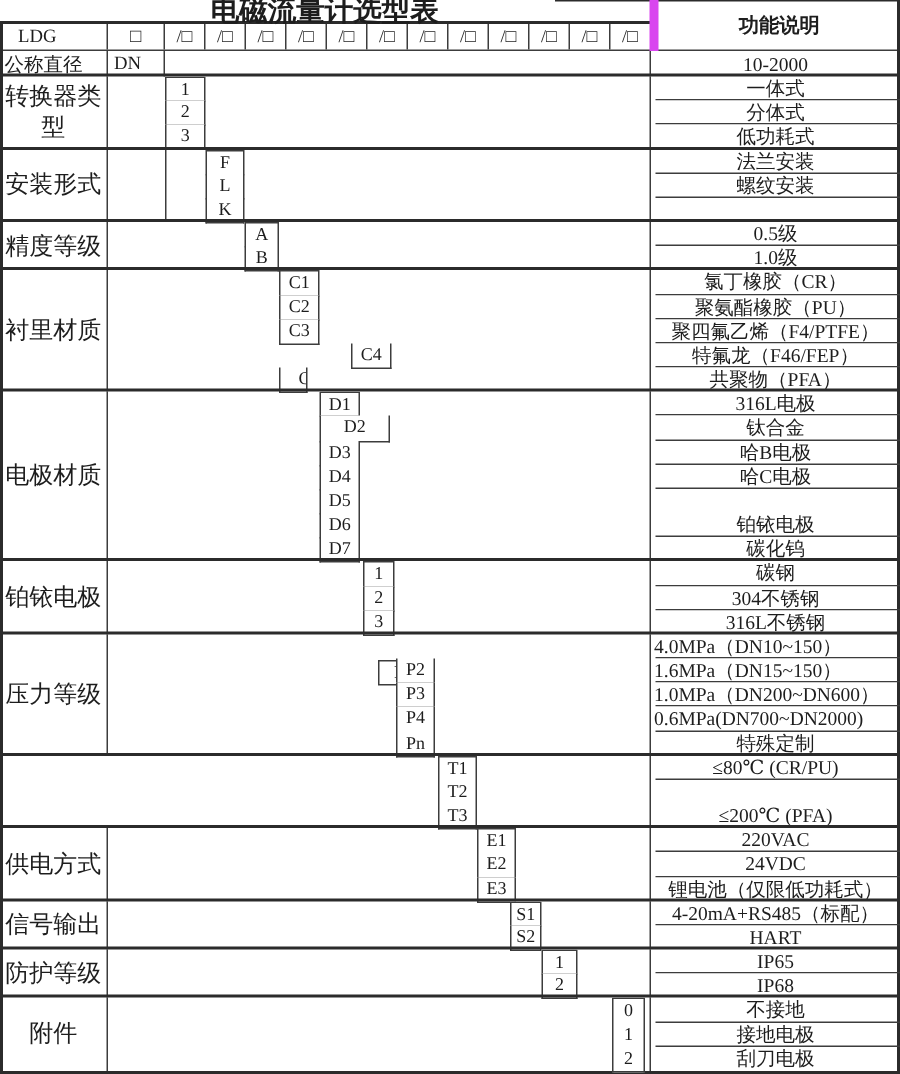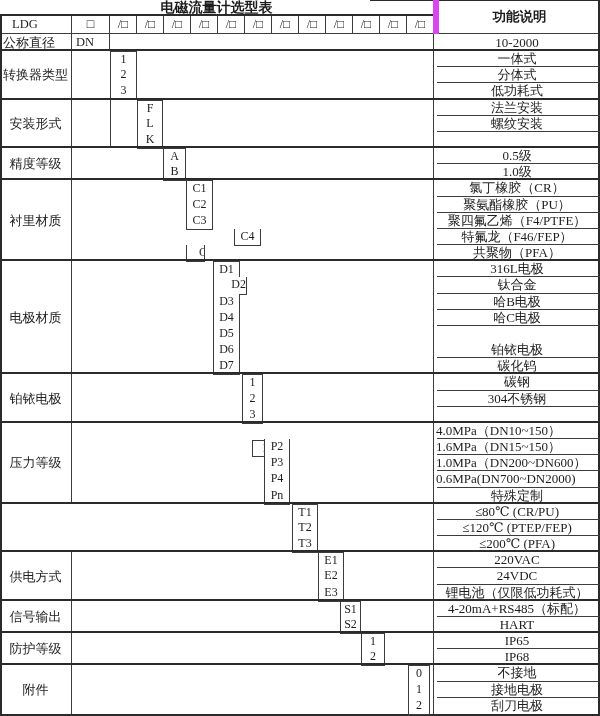--- a/index.html
+++ b/index.html
@@ -6,21 +6,21 @@
   .sheet{
     position:relative;width:600px;height:716px;background:#fff;overflow:hidden;
     font-family:"Liberation Serif","DejaVu Serif",serif;color:#1d1d1d;
   }
   .abs{position:absolute;box-sizing:border-box;}
   
   .hline,.vline{position:absolute;background:#2b2b2b;}
   .thin{background:#3c3c3c;}
   
   .title{left:0;top:0;width:433px;height:14px;line-height:15px;text-align:center;
-         font-size:14px;font-weight:700;}
+         font-size:19px;font-weight:700;}
   .desc-header{left:433px;top:0;width:167px;height:34px;line-height:33px;text-align:center;
          font-size:13.5px;font-weight:700;border-left:6px solid #d946ef;}
   
   .ldg-row{left:0;top:16px;width:433px;height:17px;display:flex;}
   .ldg-row .cell{box-sizing:border-box;border-right:1px solid #3c3c3c;height:100%;
                  line-height:16px;font-size:12.5px;overflow:hidden;}
   .ldg-label{width:72px;padding-left:12px;}
   .ldg-box{width:38px;text-align:center;}
   .slotwrap{flex:1;display:flex;}
   .slot{flex:1;text-align:center;border-right:1px solid #3c3c3c;line-height:16px;
@@ -30,21 +30,21 @@
   .dn-row{left:0;top:34px;width:600px;height:17px;}
   .dn-label{left:0;top:0;width:72px;height:100%;padding-left:3px;line-height:17px;
             font-size:13px;border-right:1px solid #3c3c3c;}
   .dn-code{left:72px;top:0;width:38px;height:100%;padding-left:4px;line-height:17px;
            font-size:12.5px;border-right:1px solid #3c3c3c;}
   .dn-desc{left:433px;top:0;width:167px;height:100%;text-align:center;line-height:17px;
            font-size:13px;border-left:1px solid #3c3c3c;}
   
   .group{position:absolute;left:0;width:600px;border-top:2px solid #2b2b2b;box-sizing:content-box;}
   .cat{position:absolute;left:0;top:0;width:72px;height:100%;display:flex;align-items:center;
-       justify-content:center;font-size:13px;border-right:1px solid #3c3c3c;box-sizing:border-box;
+       justify-content:center;font-size:16px;border-right:1px solid #3c3c3c;box-sizing:border-box;
        text-align:center;}
   .codebox{position:absolute;background:#fff;border:1px solid #3c3c3c;box-sizing:border-box;
        text-align:center;font-size:12px;overflow:hidden;}
   .descline{position:absolute;left:433px;width:1px;top:0;height:100%;background:#3c3c3c;}
   .desccell{position:absolute;left:434px;width:166px;font-size:13px;text-align:center;
        overflow:hidden;white-space:nowrap;}
   .desccell.left{text-align:left;padding-left:2px;}
   .desccell .sep{position:absolute;left:3px;right:0;bottom:0;height:1px;background:#3c3c3c;}
 </style>
 </head>
@@ -128,61 +128,61 @@
         <div class="codebox" style="left: 186px; top: 48.5122px; width: 27px; height: 17.1707px; border-top: none; line-height: 15.1707px; margin-left: 48px;">C4</div>
         <div class="desccell" style="top: 48.5122px; height: 16.1707px; line-height: 16.1707px;">特氟龙（F46/FEP）<div class="sep"></div></div>
         <div class="codebox" style="left: 186px; top: 64.6829px; width: 19px; height: 17.1707px; border-top: none; line-height: 15.1707px; padding-left: 12px;">C5</div>
         <div class="desccell" style="top: 64.6829px; height: 16.1707px; line-height: 16.1707px;">共聚物（PFA）</div>
       </div>
       <div class="group" style="top: 259.22px; height: 113.195px;">
         <div class="cat">电极材质</div>
         <div class="descline"></div>
         <div class="codebox" style="left: 213px; top: 0px; width: 27px; height: 17.1707px; line-height: 15.1707px;">D1</div>
         <div class="desccell" style="top: 0px; height: 16.1707px; line-height: 16.1707px;">316L电极<div class="sep"></div></div>
-        <div class="codebox" style="left: 213px; top: 16.1707px; width: 34px; height: 17.1707px; border-top: none; line-height: 15.1707px; text-align: right;">D2</div>
+        <div class="codebox" style="left: 213px; top: 16.1707px; width: 47px; height: 17.1707px; border-top: none; line-height: 15.1707px;">D2</div>
         <div class="desccell" style="top: 16.1707px; height: 16.1707px; line-height: 16.1707px;">钛合金<div class="sep"></div></div>
         <div class="codebox" style="left: 213px; top: 32.3415px; width: 27px; height: 17.1707px; border-top: none; line-height: 15.1707px;">D3</div>
         <div class="desccell" style="top: 32.3415px; height: 16.1707px; line-height: 16.1707px;">哈B电极<div class="sep"></div></div>
         <div class="codebox" style="left: 213px; top: 48.5122px; width: 27px; height: 17.1707px; border-top: none; line-height: 15.1707px;">D4</div>
         <div class="desccell" style="top: 48.5122px; height: 16.1707px; line-height: 16.1707px;">哈C电极<div class="sep"></div></div>
         <div class="codebox" style="left: 213px; top: 64.6829px; width: 27px; height: 17.1707px; border-top: none; line-height: 15.1707px;">D5</div>
         <div class="codebox" style="left: 213px; top: 80.8537px; width: 27px; height: 17.1707px; border-top: none; line-height: 15.1707px;">D6</div>
         <div class="desccell" style="top: 80.8537px; height: 16.1707px; line-height: 16.1707px;">铂铱电极<div class="sep"></div></div>
         <div class="codebox" style="left: 213px; top: 97.0244px; width: 27px; height: 17.1707px; border-top: none; line-height: 15.1707px;">D7</div>
         <div class="desccell" style="top: 97.0244px; height: 16.1707px; line-height: 16.1707px;">碳化钨</div>
       </div>
       <div class="group" style="top: 372.415px; height: 48.5122px;">
         <div class="cat">铂铱电极</div>
         <div class="descline"></div>
         <div class="codebox" style="left: 242px; top: 0px; width: 21px; height: 17.1707px; line-height: 15.1707px;">1</div>
         <div class="desccell" style="top: 0px; height: 16.1707px; line-height: 16.1707px;">碳钢<div class="sep"></div></div>
         <div class="codebox" style="left: 242px; top: 16.1707px; width: 21px; height: 17.1707px; border-top: none; line-height: 15.1707px;">2</div>
         <div class="desccell" style="top: 16.1707px; height: 16.1707px; line-height: 16.1707px;">304不锈钢<div class="sep"></div></div>
         <div class="codebox" style="left: 242px; top: 32.3415px; width: 21px; height: 17.1707px; border-top: none; line-height: 15.1707px;">3</div>
+        <div class="desccell" style="top: 32.3415px; height: 16.1707px; line-height: 16.1707px;">316L不锈钢</div>
       </div>
       <div class="group" style="top: 420.927px; height: 80.8537px;">
         <div class="cat">压力等级</div>
         <div class="descline"></div>
         <div class="codebox" style="left: 252px; top: 0px; width: 34px; height: 17.1707px; line-height: 15.1707px; margin-top: 17px;">P1</div>
         <div class="desccell left" style="top: 0px; height: 16.1707px; line-height: 16.1707px;">4.0MPa（DN10~150）<div class="sep"></div></div>
         <div class="codebox" style="left: 264px; top: 16.1707px; width: 26px; height: 17.1707px; border-top: none; line-height: 15.1707px;">P2</div>
         <div class="desccell left" style="top: 16.1707px; height: 16.1707px; line-height: 16.1707px;">1.6MPa（DN15~150）<div class="sep"></div></div>
         <div class="codebox" style="left: 264px; top: 32.3415px; width: 26px; height: 17.1707px; border-top: none; line-height: 15.1707px;">P3</div>
         <div class="desccell left" style="top: 32.3415px; height: 16.1707px; line-height: 16.1707px;">1.0MPa（DN200~DN600）<div class="sep"></div></div>
         <div class="codebox" style="left: 264px; top: 48.5122px; width: 26px; height: 17.1707px; border-top: none; line-height: 15.1707px;">P4</div>
         <div class="desccell left" style="top: 48.5122px; height: 16.1707px; line-height: 16.1707px;">0.6MPa(DN700~DN2000)<div class="sep"></div></div>
         <div class="codebox" style="left: 264px; top: 64.6829px; width: 26px; height: 17.1707px; border-top: none; line-height: 15.1707px;">Pn</div>
         <div class="desccell" style="top: 64.6829px; height: 16.1707px; line-height: 16.1707px;">特殊定制</div>
       </div>
       <div class="group" style="top: 501.78px; height: 48.5122px;">
         <div class="descline"></div>
         <div class="codebox" style="left: 292px; top: 0px; width: 26px; height: 17.1707px; line-height: 15.1707px;">T1</div>
         <div class="desccell" style="top: 0px; height: 16.1707px; line-height: 16.1707px;">≤80℃ (CR/PU)<div class="sep"></div></div>
         <div class="codebox" style="left: 292px; top: 16.1707px; width: 26px; height: 17.1707px; border-top: none; line-height: 15.1707px;">T2</div>
-        <div class="desccell" style="top: 16.1707px; height: 16.1707px; line-height: 16.1707px;">≤120℃ (PTEP/FEP)<div class="sep"></div></div>
         <div class="codebox" style="left: 292px; top: 32.3415px; width: 26px; height: 17.1707px; border-top: none; line-height: 15.1707px;">T3</div>
         <div class="desccell" style="top: 32.3415px; height: 16.1707px; line-height: 16.1707px;">≤200℃ (PFA)</div>
       </div>
       <div class="group" style="top: 550.293px; height: 48.5122px;">
         <div class="cat">供电方式</div>
         <div class="descline"></div>
         <div class="codebox" style="left: 318px; top: 0px; width: 26px; height: 17.1707px; line-height: 15.1707px;">E1</div>
         <div class="desccell" style="top: 0px; height: 16.1707px; line-height: 16.1707px;">220VAC<div class="sep"></div></div>
         <div class="codebox" style="left: 318px; top: 16.1707px; width: 26px; height: 17.1707px; border-top: none; line-height: 15.1707px;">E2</div>
         <div class="desccell" style="top: 16.1707px; height: 16.1707px; line-height: 16.1707px;">24VDC<div class="sep"></div></div>

